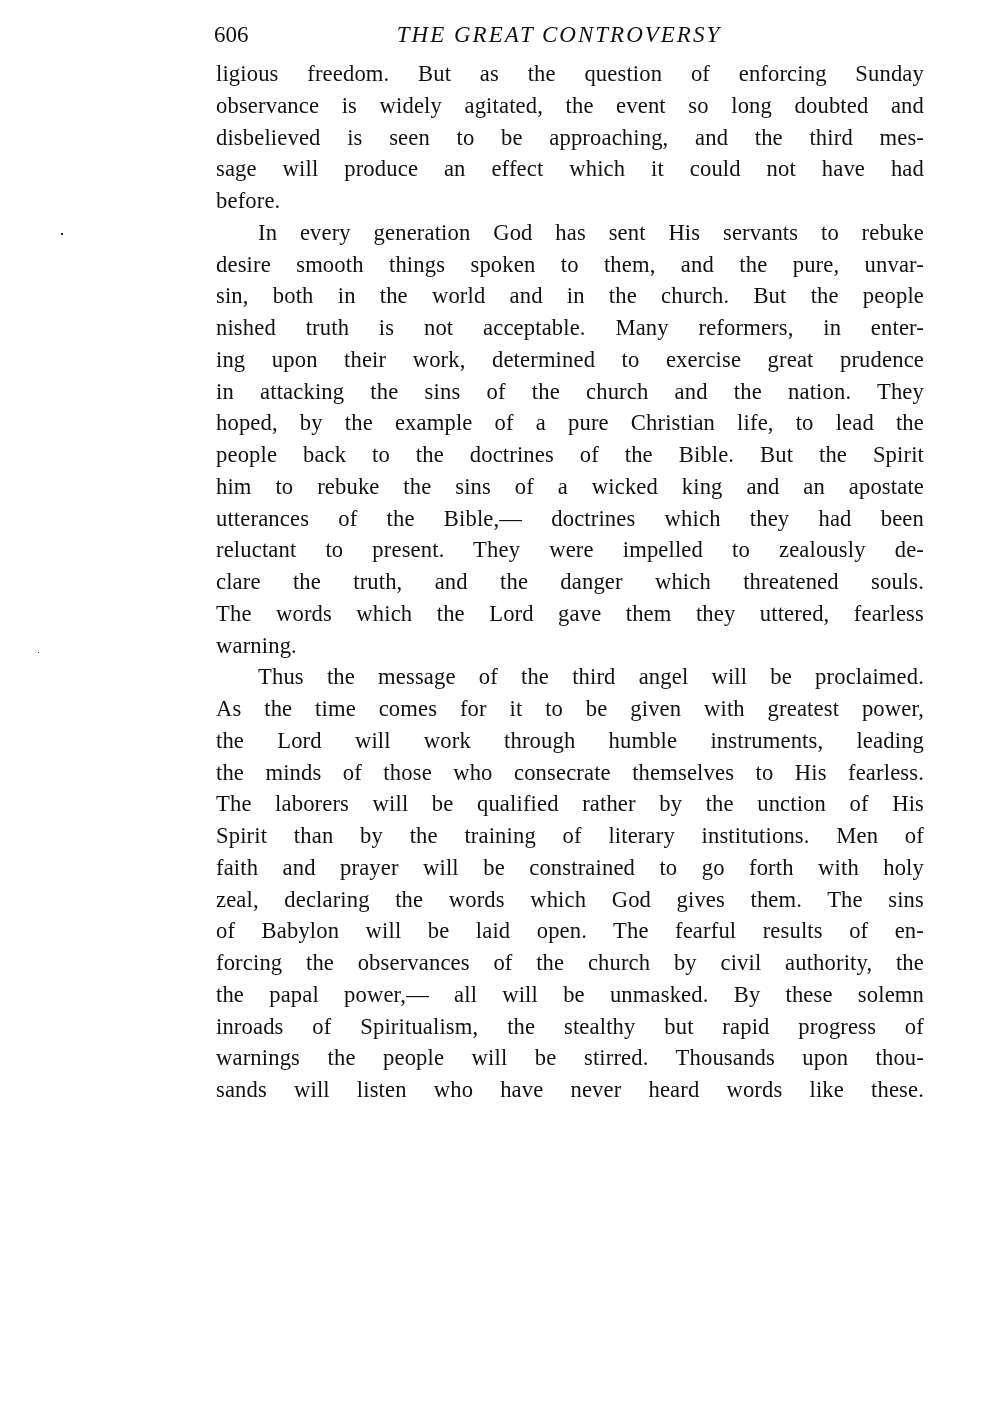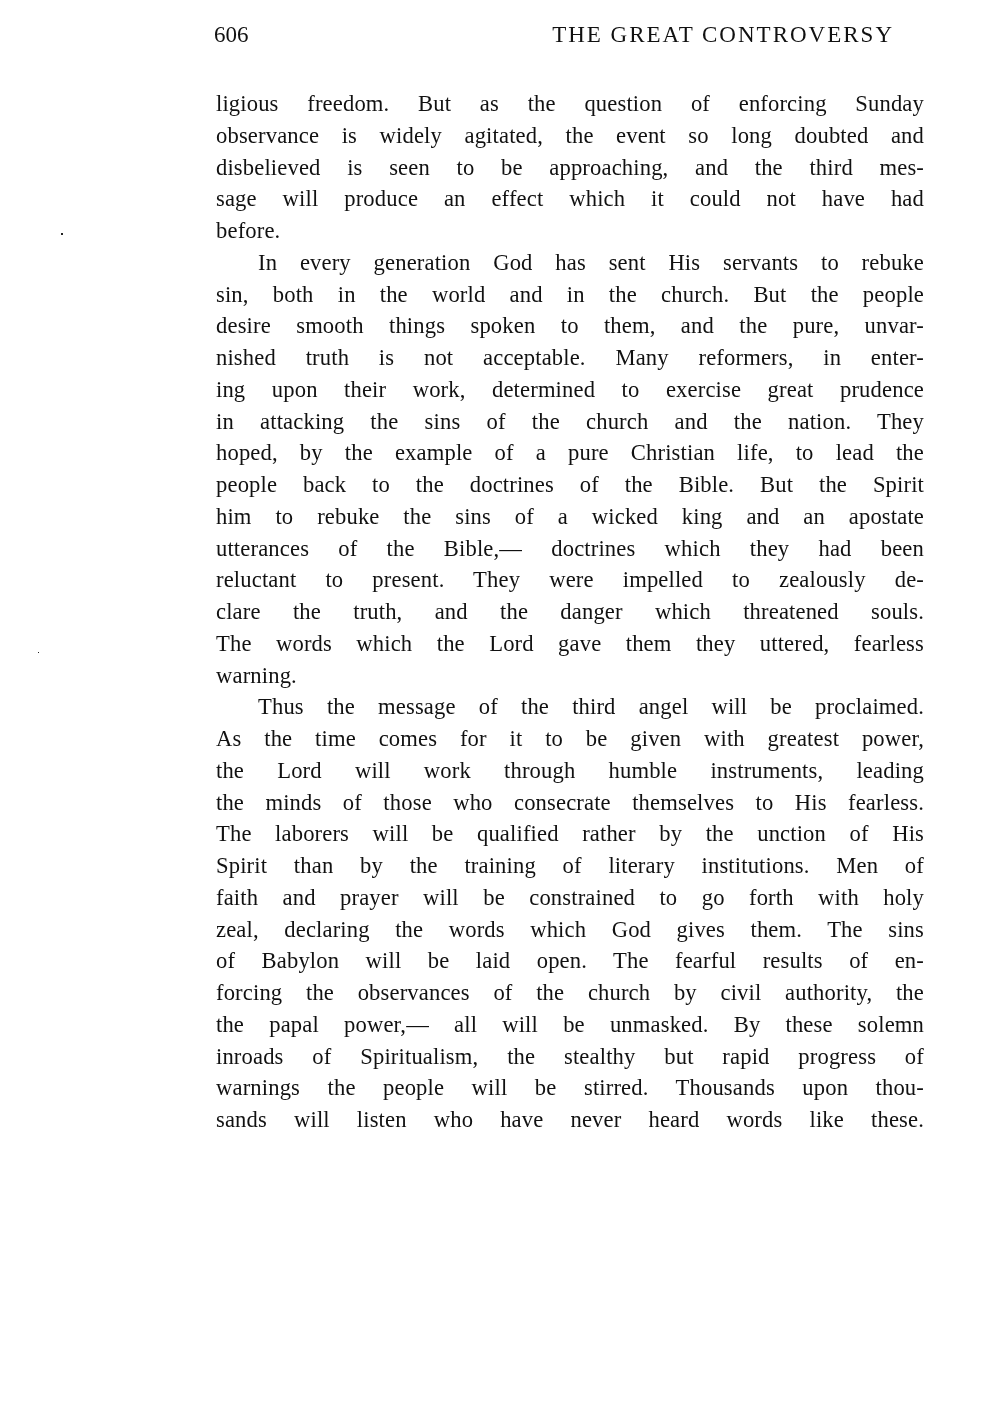--- a/index.html
+++ b/index.html
@@ -30,26 +30,27 @@
     .page-number {
       position: absolute;
       left: -2px;
       top: 0;
     }
     .book-title {
       position: absolute;
       left: 8px;
       right: 0;
       top: 0;
-      text-align: right;
+      text-align: center;
+      font-style: italic;
       letter-spacing: 2px;
       padding-right: 30px;
     }
     .body-text {
-      margin-top: 36px;
+      margin-top: 6px;
     }
     .para {
       margin: 0;
       font-size: 22.6px;
       line-height: 31.75px;
       text-align: justify;
       letter-spacing: 0.15px;
       word-spacing: 1px;
     }
     .line {
@@ -86,22 +87,22 @@
     <p class="para">
       <span class="line">ligious freedom.  But as the question of enforcing Sunday</span>
       <span class="line">observance is widely agitated, the event so long doubted and</span>
       <span class="line">disbelieved is seen to be approaching, and the third mes-</span>
       <span class="line">sage will produce an effect which it could not have had</span>
       <span class="line last">before.</span>
     </p>
 
     <p class="para">
       <span class="line indent">In every generation God has sent His servants to rebuke</span>
+      <span class="line">desire smooth things spoken to them, and the pure, unvar-</span>
       <span class="line">sin, both in the world and in the church.  But the people</span>
-      <span class="line">desire smooth things spoken to them, and the pure, unvar-</span>
       <span class="line">nished truth is not acceptable.  Many reformers, in enter-</span>
       <span class="line">ing upon their work, determined to exercise great prudence</span>
       <span class="line">in attacking the sins of the church and the nation.  They</span>
       <span class="line">hoped, by the example of a pure Christian life, to lead the</span>
       <span class="line">people back to the doctrines of the Bible.  But the Spirit</span>
       <span class="line">him to rebuke the sins of a wicked king and an apostate</span>
       <span class="line">utterances of the Bible,— doctrines which they had been</span>
       <span class="line">reluctant to present.  They were impelled to zealously de-</span>
       <span class="line">clare the truth, and the danger which threatened souls.</span>
       <span class="line">The words which the Lord gave them they uttered, fearless</span>

